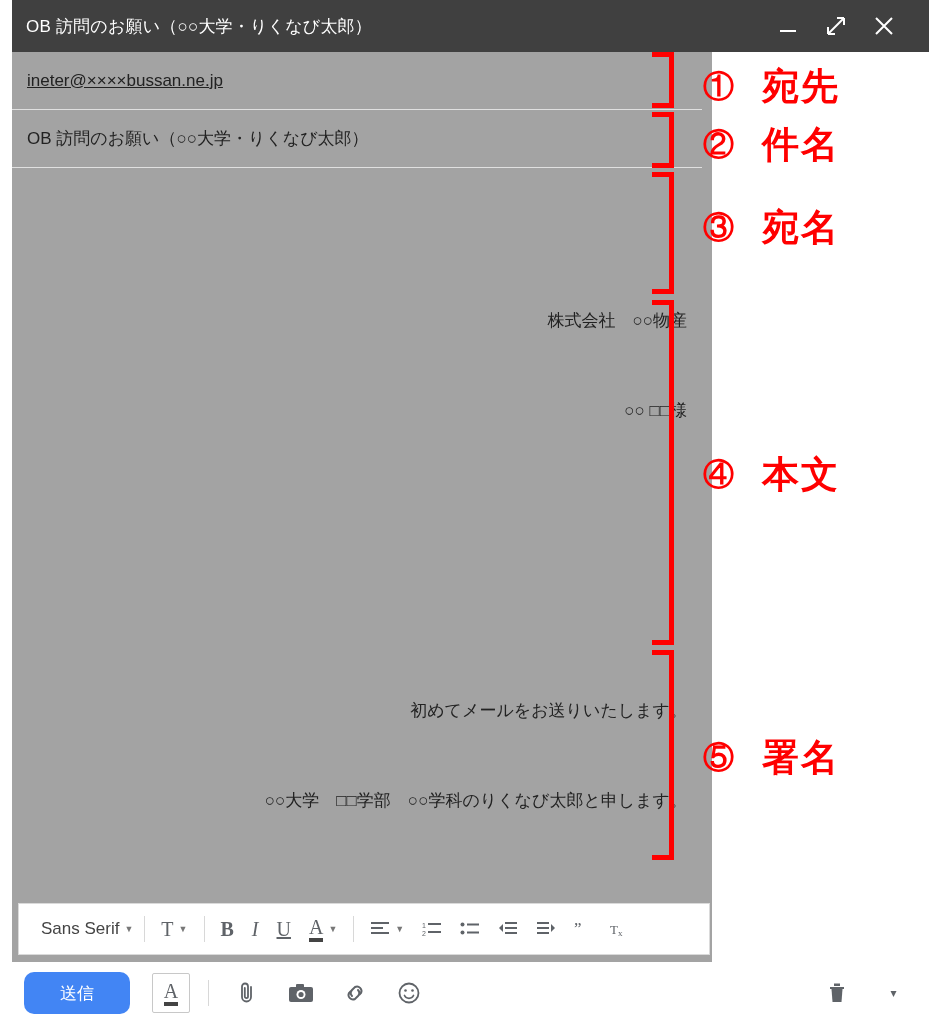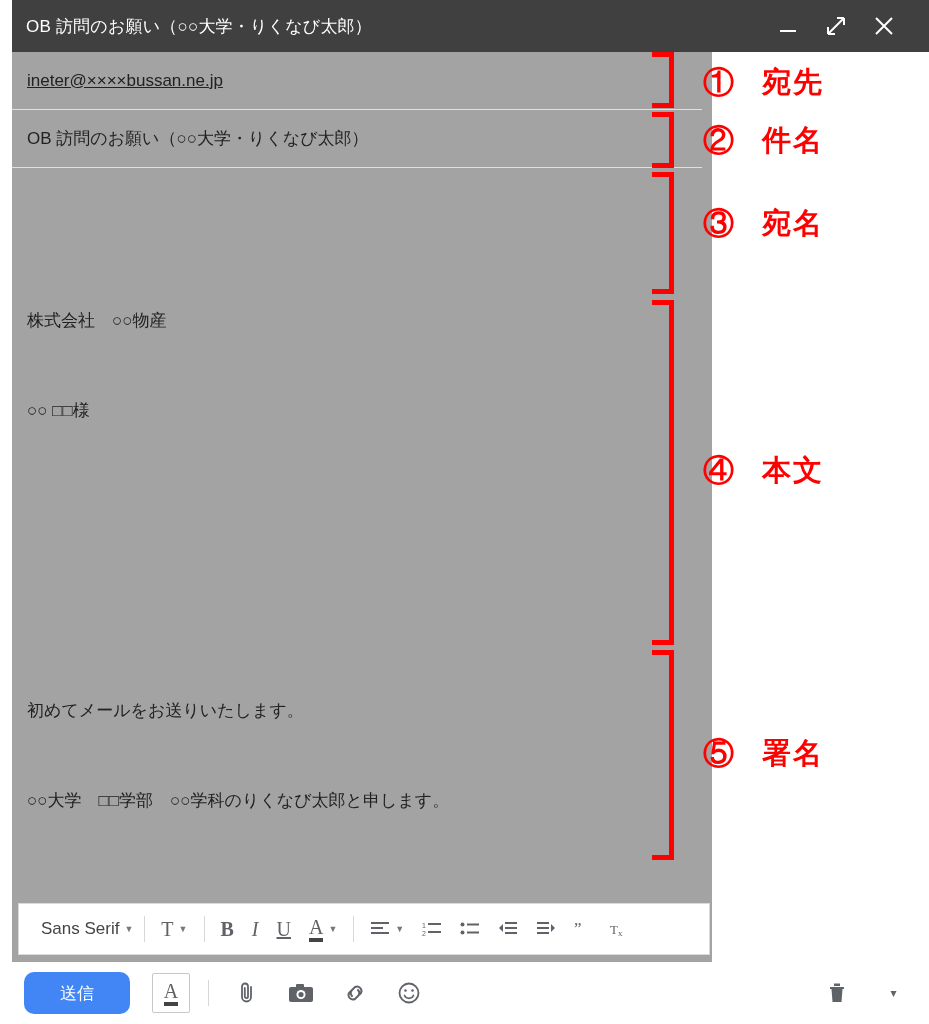--- a/index.html
+++ b/index.html
@@ -81,21 +81,21 @@
   .body-area {
     position: absolute;
     left: 15px;
     top: 186px;
     width: 660px;
     font-size: 17px;
     line-height: 30px;
     color: #222;
     white-space: pre-wrap;
   }
-  .body-block { margin: 0 0 0 0; }
+  .body-block { margin: 0 0 0 8px; text-align: right; }
   .blank-line { height: 30px; }
 
   
   .format-toolbar {
     position: absolute;
     left: 18px;
     top: 903px;
     width: 692px;
     height: 52px;
     border: 1px solid #dadada;
@@ -205,21 +205,21 @@
   .ann-label {
     position: absolute;
     color: #ff0000;
     font-weight: bold;
     display: flex;
     align-items: center;
     gap: 28px;
     white-space: nowrap;
   }
   .ann-num { font-size: 31px; }
-  .ann-txt { font-size: 29px; letter-spacing: 2px; }
+  .ann-txt { font-size: 37px; letter-spacing: 2px; }
 
   .bracket {
     position: absolute;
     border: 5px solid #ff0000;
     border-left: none;
     box-sizing: border-box;
   }
 </style>
 </head>
 <body>

